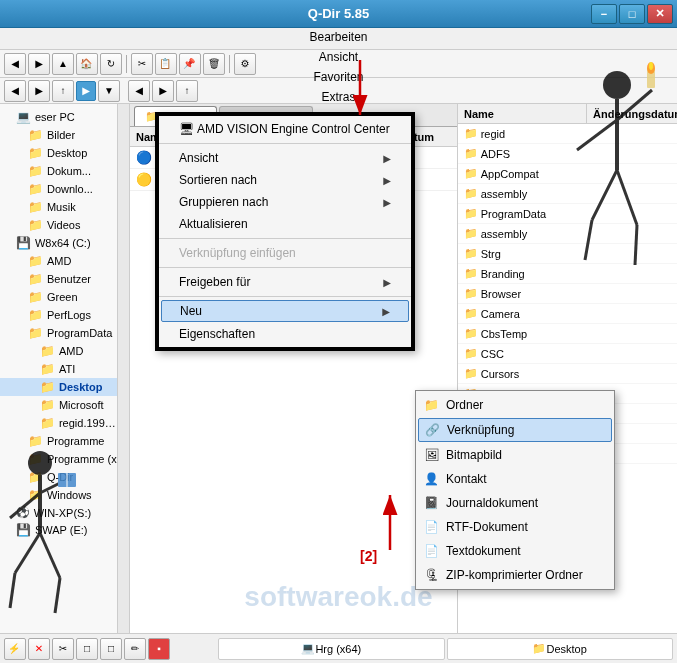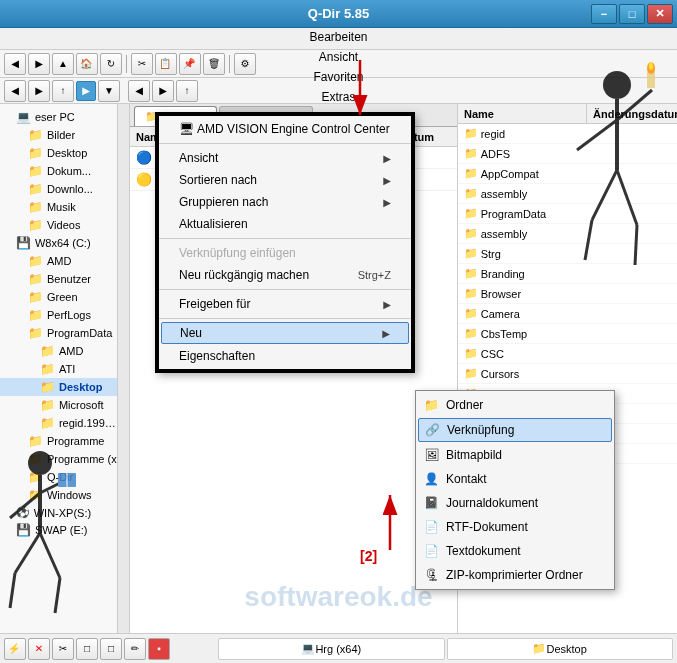--- a/index.html
+++ b/index.html
@@ -759,24 +759,20 @@
     <span>Gruppieren nach</span>
     <span class="ctx-arrow">▶</span>
   </div>
   <div class="ctx-item">
     <span>Aktualisieren</span>
   </div>
   <div class="ctx-separator"></div>
   <div class="ctx-item disabled">
     <span>Verknüpfung einfügen</span>
   </div>
-  <div class="ctx-item">
-    <span>Neu rückgängig machen</span>
-    <span class="ctx-shortcut">Strg+Z</span>
-  </div>
   <div class="ctx-separator"></div>
   <div class="ctx-item">
     <span>Freigeben für</span>
     <span class="ctx-arrow">▶</span>
   </div>
   <div class="ctx-separator"></div>
   <div class="ctx-item highlighted">
     <span>Neu</span>
     <span class="ctx-arrow">▶</span>
   </div>

